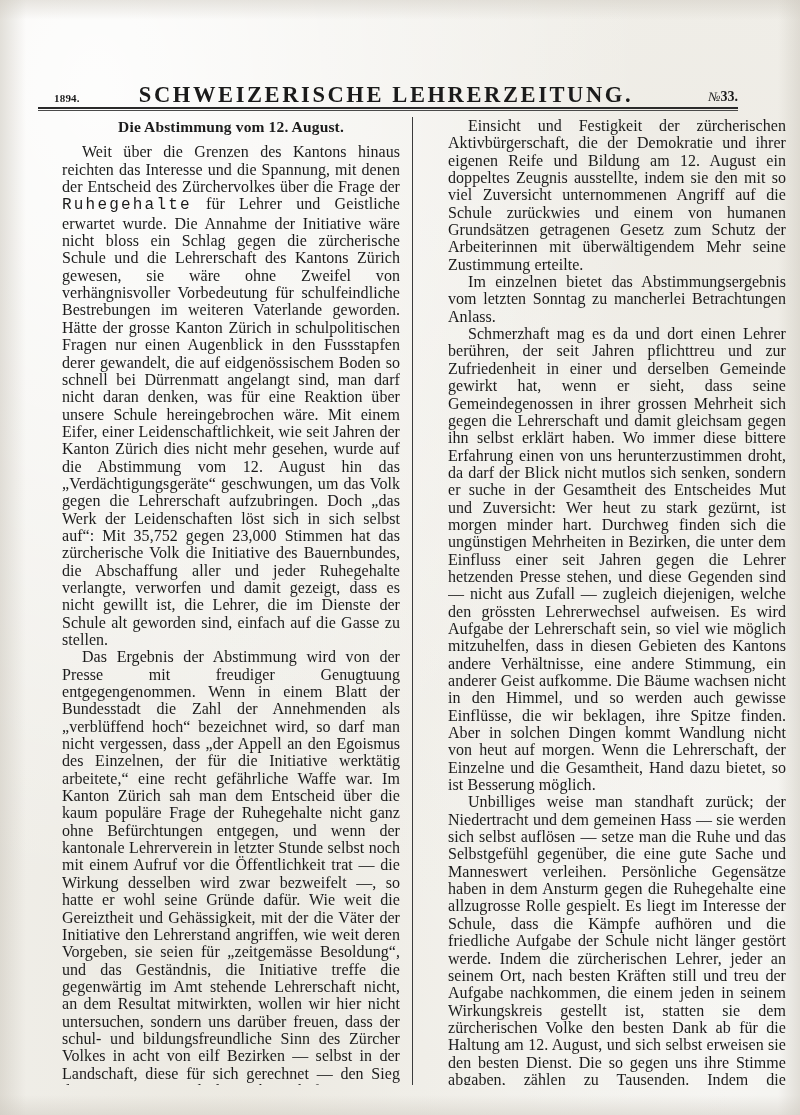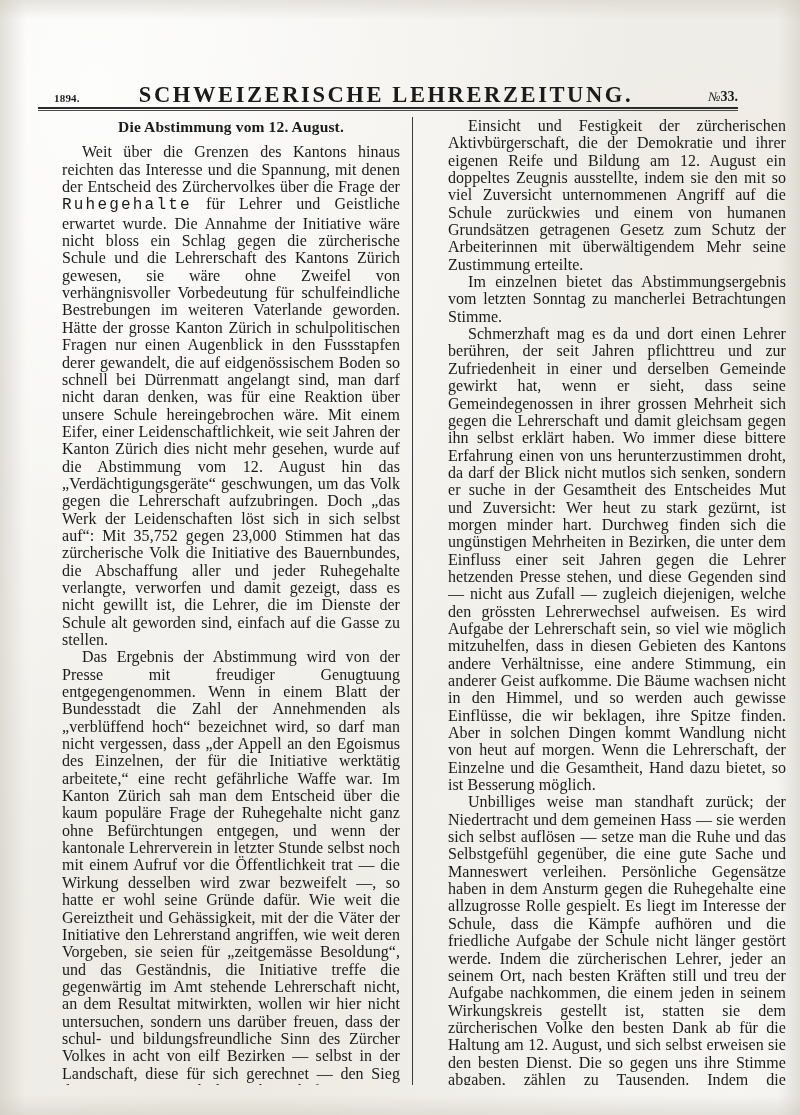--- a/index.html
+++ b/index.html
@@ -199,20 +199,20 @@
 
       <div class="col col-left">
         <h1 class="article-title">Die Abstimmung vom 12. August.</h1>
 
         <p class="body">Weit über die Grenzen des Kantons hinaus reichten das Interesse und die Spannung, mit denen der Entscheid des Zürchervolkes über die Frage der <span class="sp">Ruhegehalte</span> für Lehrer und Geistliche erwartet wurde. Die Annahme der Initiative wäre nicht bloss ein Schlag gegen die zürcherische Schule und die Lehrerschaft des Kantons Zürich gewesen, sie wäre ohne Zweifel von verhängnisvoller Vorbedeutung für schulfeindliche Bestrebungen im weiteren Vaterlande geworden. Hätte der grosse Kanton Zürich in schulpolitischen Fragen nur einen Augenblick in den Fussstapfen derer gewandelt, die auf eidgenössischem Boden so schnell bei Dürrenmatt angelangt sind, man darf nicht daran denken, was für eine Reaktion über unsere Schule hereingebrochen wäre. Mit einem Eifer, einer Leidenschaftlichkeit, wie seit Jahren der Kanton Zürich dies nicht mehr gesehen, wurde auf die Abstimmung vom 12. August hin das „Verdächtigungsgeräte“ geschwungen, um das Volk gegen die Lehrerschaft aufzubringen. Doch „das Werk der Leidenschaften löst sich in sich selbst auf“: Mit 35,752 gegen 23,000 Stimmen hat das zürcherische Volk die Initiative des Bauernbundes, die Abschaffung aller und jeder Ruhegehalte verlangte, verworfen und damit gezeigt, dass es nicht gewillt ist, die Lehrer, die im Dienste der Schule alt geworden sind, einfach auf die Gasse zu stellen.</p>
         <p class="body">Das Ergebnis der Abstimmung wird von der Presse mit freudiger Genugtuung entgegengenommen. Wenn in einem Blatt der Bundesstadt die Zahl der Annehmenden als „verblüffend hoch“ bezeichnet wird, so darf man nicht vergessen, dass „der Appell an den Egoismus des Einzelnen, der für die Initiative werktätig arbeitete,“ eine recht gefährliche Waffe war. Im Kanton Zürich sah man dem Entscheid über die kaum populäre Frage der Ruhegehalte nicht ganz ohne Befürchtungen entgegen, und wenn der kantonale Lehrerverein in letzter Stunde selbst noch mit einem Aufruf vor die Öffentlichkeit trat — die Wirkung desselben wird zwar bezweifelt —, so hatte er wohl seine Gründe dafür. Wie weit die Gereiztheit und Gehässigkeit, mit der die Väter der Initiative den Lehrerstand angriffen, wie weit deren Vorgeben, sie seien für „zeitgemässe Besoldung“, und das Geständnis, die Initiative treffe die gegenwärtig im Amt stehende Lehrerschaft nicht, an dem Resultat mitwirkten, wollen wir hier nicht untersuchen, sondern uns darüber freuen, dass der schul- und bildungsfreundliche Sinn des Zürcher Volkes in acht von eilf Bezirken — selbst in der Landschaft, diese für sich gerechnet — den Sieg davon getragen und die Lehrerschaft von einer schweren Sorge befreit hat. Das schulfreundliche Ergebnis verdanken wir der festen Haltung des Kantonsrates, dem vereinten Vorgehen der politischen Parteien von der Rechten bis zur äussersten Linken und der tatkräftigen Unterstützung durch die Presse, die mit Entschiedenheit und Wärme für Schule und Kirche eingestanden sind. Dank und Hochachtung gebührt vor allem der</p>
       </div>
 
       <div class="col col-right">
         <p class="body">Einsicht und Festigkeit der zürcherischen Aktivbürgerschaft, die der Demokratie und ihrer eigenen Reife und Bildung am 12. August ein doppeltes Zeugnis ausstellte, indem sie den mit so viel Zuversicht unternommenen Angriff auf die Schule zurückwies und einem von humanen Grundsätzen getragenen Gesetz zum Schutz der Arbeiterinnen mit überwältigendem Mehr seine Zustimmung erteilte.</p>
-        <p class="body">Im einzelnen bietet das Abstimmungsergebnis vom letzten Sonntag zu mancherlei Betrachtungen Stimme.</p>
+        <p class="body">Im einzelnen bietet das Abstimmungsergebnis vom letzten Sonntag zu mancherlei Betrachtungen Anlass.</p>
         <p class="body">Schmerzhaft mag es da und dort einen Lehrer berühren, der seit Jahren pflichttreu und zur Zufriedenheit in einer und derselben Gemeinde gewirkt hat, wenn er sieht, dass seine Gemeindegenossen in ihrer grossen Mehrheit sich gegen die Lehrerschaft und damit gleichsam gegen ihn selbst erklärt haben. Wo immer diese bittere Erfahrung einen von uns herunterzustimmen droht, da darf der Blick nicht mutlos sich senken, sondern er suche in der Gesamtheit des Entscheides Mut und Zuversicht: Wer heut zu stark gezürnt, ist morgen minder hart. Durchweg finden sich die ungünstigen Mehrheiten in Bezirken, die unter dem Einfluss einer seit Jahren gegen die Lehrer hetzenden Presse stehen, und diese Gegenden sind — nicht aus Zufall — zugleich diejenigen, welche den grössten Lehrerwechsel aufweisen. Es wird Aufgabe der Lehrerschaft sein, so viel wie möglich mitzuhelfen, dass in diesen Gebieten des Kantons andere Verhältnisse, eine andere Stimmung, ein anderer Geist aufkomme. Die Bäume wachsen nicht in den Himmel, und so werden auch gewisse Einflüsse, die wir beklagen, ihre Spitze finden. Aber in solchen Dingen kommt Wandlung nicht von heut auf morgen. Wenn die Lehrerschaft, der Einzelne und die Gesamtheit, Hand dazu bietet, so ist Besserung möglich.</p>
         <p class="body">Unbilliges weise man standhaft zurück; der Niedertracht und dem gemeinen Hass — sie werden sich selbst auflösen — setze man die Ruhe und das Selbstgefühl gegenüber, die eine gute Sache und Manneswert verleihen. Persönliche Gegensätze haben in dem Ansturm gegen die Ruhegehalte eine allzugrosse Rolle gespielt. Es liegt im Interesse der Schule, dass die Kämpfe aufhören und die friedliche Aufgabe der Schule nicht länger gestört werde. Indem die zürcherischen Lehrer, jeder an seinem Ort, nach besten Kräften still und treu der Aufgabe nachkommen, die einem jeden in seinem Wirkungskreis gestellt ist, statten sie dem zürcherischen Volke den besten Dank ab für die Haltung am 12. August, und sich selbst erweisen sie den besten Dienst. Die so gegen uns ihre Stimme abgaben, zählen zu Tausenden. Indem die Lehrerschaft durch genaue Pflichterfüllung, durch Takt und Würde eines jeden Einzelnen sich des Vertrauens würdig zeigt, das die Abstimmung vom letzten Sonntag ihr bewiesen hat, entkräftigt und versöhnt sie ihre Gegner am ehesten; zugleich schafft sie sich damit die Bürgschaft zu einem guten Gedeihen, zu einer fortschrittlichen Entwicklung des Schulwesens, in dessen Dienst sie steht, aus dessen Blüte die beste Frucht ihrer Tätigkeit sich zeigt.</p>
       </div>
 
     </div>
   </div>
 </div>
 
 </body></html>

